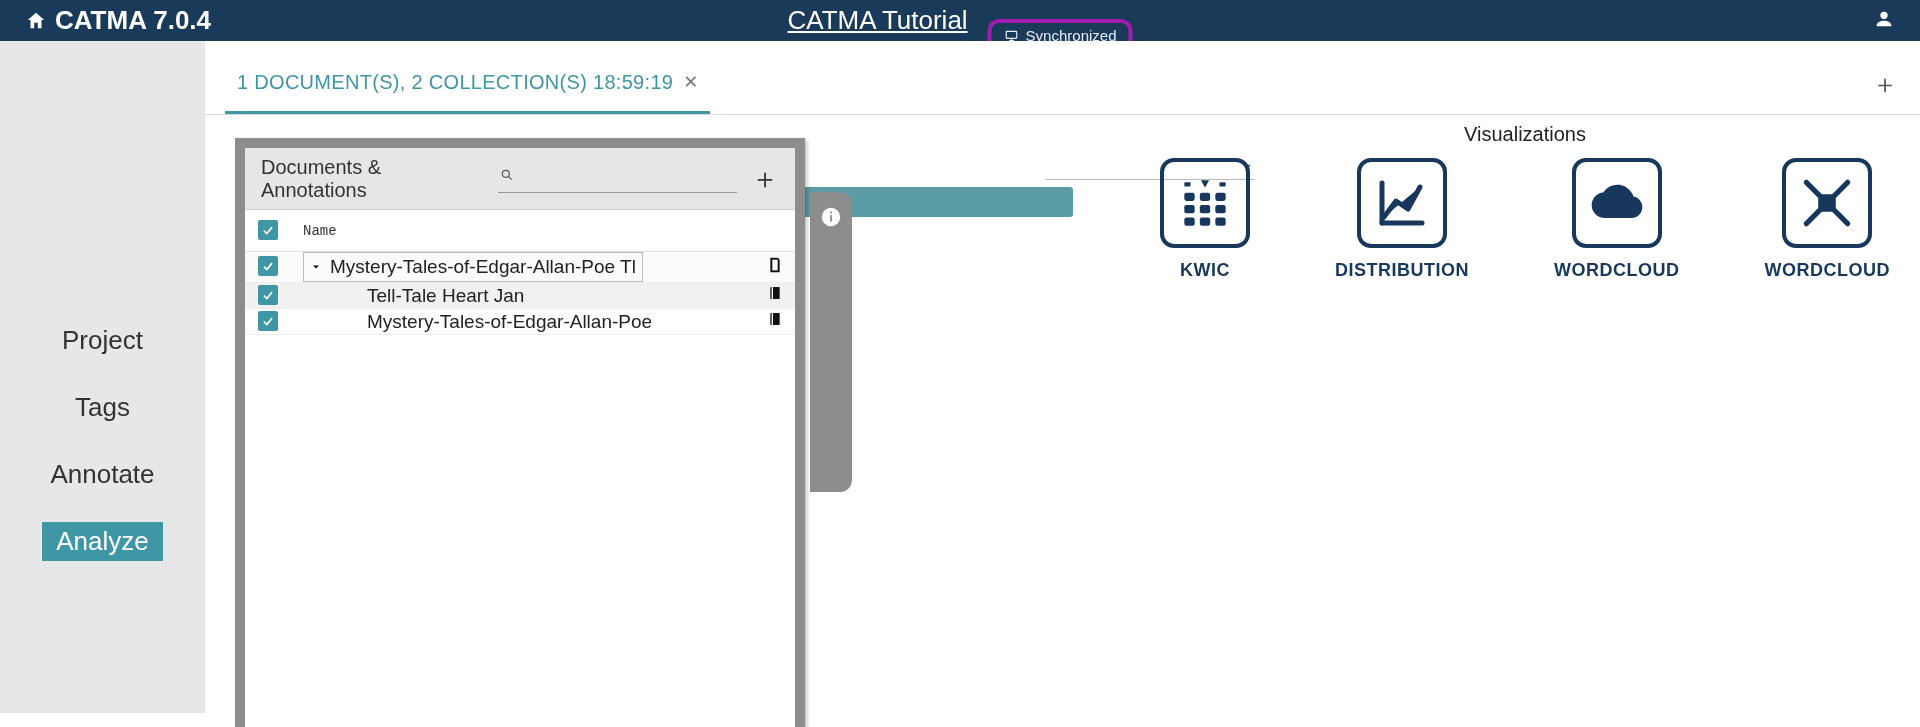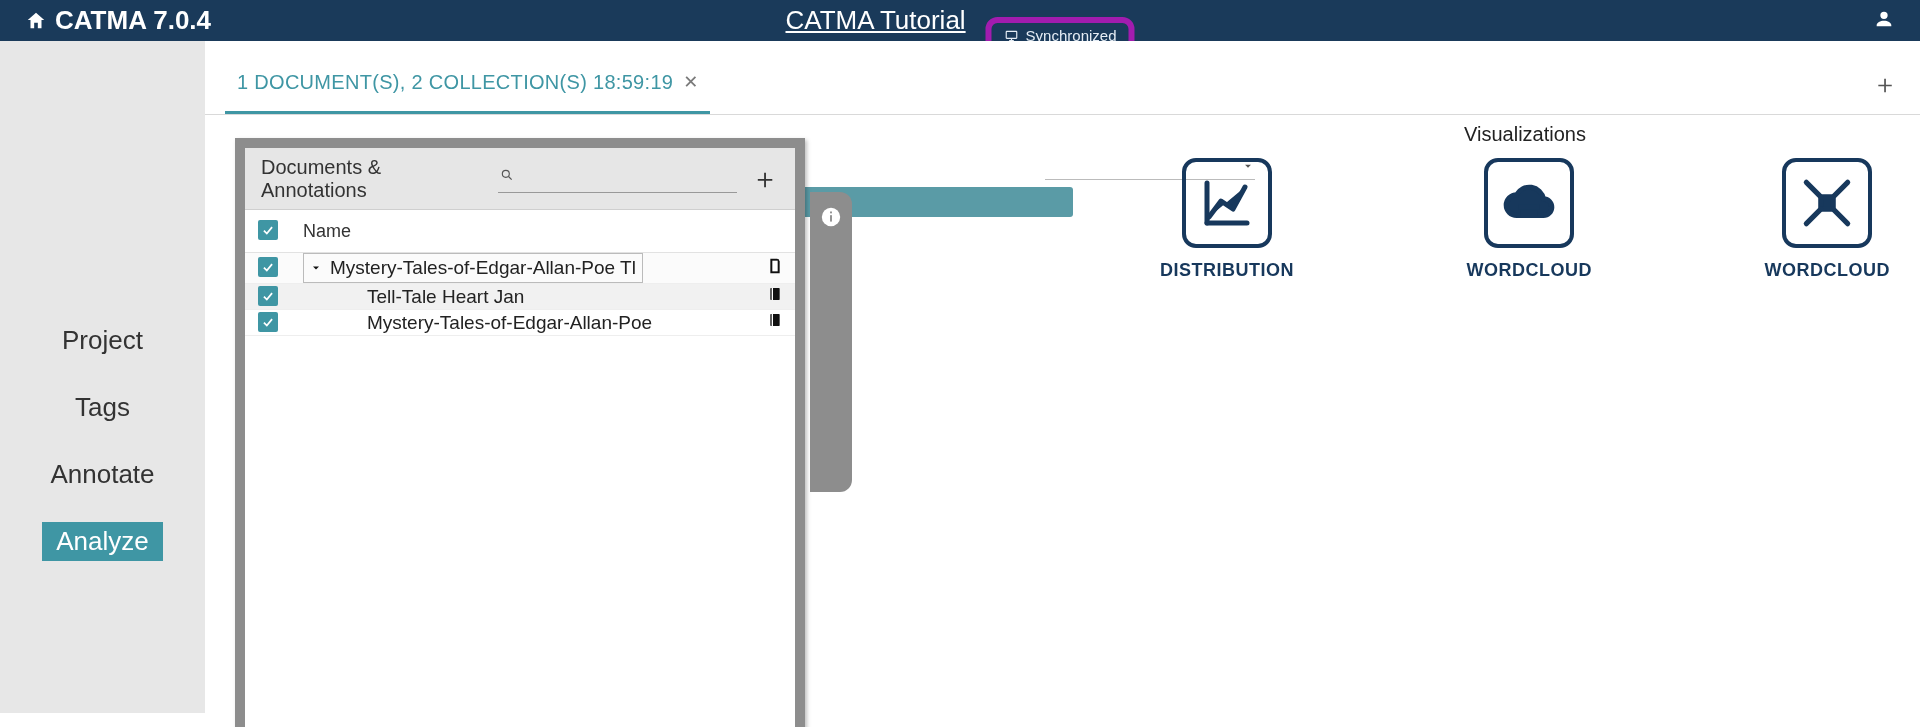--- a/index.html
+++ b/index.html
@@ -9,21 +9,21 @@
   
   .topbar {
     width: 100%; height: 41px; background: #1a3a5a; display: flex; align-items: center;
     color: #fff; padding: 0 25px; position: relative;
   }
   .topbar .home { display: flex; align-items: center; gap: 8px; font-size: 26px; font-weight: 600; }
   .topbar .home svg { width: 22px; height: 22px; fill: #fff; }
   .topbar .center { position: absolute; left: 50%; transform: translateX(-50%); display: flex; align-items: center; gap: 20px; text-decoration: underline; }
   .topbar .project-name { font-size: 26px; font-weight: 500; }
   .topbar .sync-badge {
-    border: 6px solid #a21caf; border-radius: 12px; padding: 4px 12px; font-size: 15px; display: flex;
+    border: 4px solid #a21caf; border-radius: 12px; padding: 4px 12px; font-size: 15px; display: flex;
     align-items: center; gap: 6px; color: #e5edf5; cursor: pointer; margin-top: 30px;
   }
   .topbar .sync-badge svg { width: 16px; height: 14px; fill: none; stroke: #e5edf5; stroke-width: 2; }
   .topbar .user { position: absolute; right: 25px; top: 50%; transform: translateY(-50%); }
   .topbar .user svg { width: 22px; height: 22px; fill: #fff; }
 
   
   .below { display: flex; height: calc(727px - 55px); }
 
   .sidebar {
@@ -74,21 +74,21 @@
     height: 62px; background: #e6e6e6; border-bottom: 1px solid #cfcfcf;
     display: flex; align-items: center; padding: 0 16px; gap: 14px;
   }
   .docpanel .ptitle { font-size: 20px; color: #333; }
   .docpanel .psearch { flex: 1; border: none; border-bottom: 1px solid #999; background: transparent; font-size: 16px; padding: 4px 6px 6px 26px; outline: none; color: #444; }
   .search-wrap { position: relative; flex: 1; margin-left: 8px; display:flex; align-items:center; }
   .search-wrap svg { position: absolute; left: 2px; top: 4px; width: 14px; height: 14px; fill: none; stroke: #555; stroke-width: 2; }
   .docpanel .padd { font-size: 28px; color: #333; cursor: pointer; }
 
   .docpanel table { width: 100%; border-collapse: collapse; }
-  .docpanel th { text-align: left; font-weight: 400; font-size: 18px; color: #333; padding: 10px 12px; border-bottom: 1px solid #e2e2e2; background:#fff; }
+  .docpanel th { text-align: left; font-weight: 400; font-size: 14px; color: #333; padding: 10px 12px; border-bottom: 1px solid #e2e2e2; background:#fff;font-family:Liberation Mono, monospace; }
   .docpanel td { padding: 0 12px; border-bottom: 1px solid #eee; font-size: 19px; color: #222; vertical-align: middle; }
   .docpanel td.cbcell, .docpanel th.cbcell { width: 46px; text-align: center; }
   .docpanel tr.zebra td { background: #f1f1f1; }
   .docpanel tr.sel td { background: #fbfbfb; }
   .docpanel tr.sel td.namecell .namebox { border: 1px solid #bbb; display:inline-flex; align-items:center; padding:3px 6px; }
   .docpanel td.iconcell { width: 40px; text-align:center; }
 
   .cb { width: 20px; height: 20px; background: #3f96a4; border-radius: 2px; display: inline-flex; align-items:center; justify-content:center; cursor: pointer; }
   .cb svg { width: 14px; height: 14px; stroke: #fff; stroke-width: 3; fill: none; }
   .caret-down { display:inline-flex; margin-right:8px; }
@@ -157,20 +157,39 @@
       <div class="dropdown-caret">
         <svg width="14" height="14" viewBox="0 0 24 24" fill="#555">
             <path d="M7 10l5 5 5-5z"></path>
           </svg>
       </div>
       <div class="left-bar"></div>
 
       <div class="viz">
         <div class="viz-title">Visualizations</div>
         <div class="viz-grid">
+          <div class="viz-card">
+            <div class="iconbox">
+              <svg width="62" height="62" viewBox="0 0 60 60">
+                <rect x="10" y="32" width="10" height="8" rx="2"></rect>
+                  <rect x="25" y="32" width="10" height="8" rx="2"></rect>
+                  <rect x="40" y="32" width="10" height="8" rx="2"></rect>
+                <rect x="10" y="44" width="10" height="8" rx="2"></rect>
+                  <rect x="25" y="44" width="10" height="8" rx="2"></rect>
+                  <rect x="40" y="44" width="10" height="8" rx="2"></rect>
+                <rect x="10" y="20" width="10" height="8" rx="2"></rect>
+                  <rect x="25" y="20" width="10" height="8" rx="2"></rect>
+                  <rect x="40" y="20" width="10" height="8" rx="2"></rect>
+                <path d="M26 8l4 7 4-7z"></path>
+                <rect x="10" y="10" width="6" height="4" rx="1"></rect>
+                  <rect x="44" y="10" width="6" height="4" rx="1"></rect>
+              </svg>
+            </div>
+            <div class="label">KWIC</div>
+          </div>
           <div class="viz-card">
             <div class="iconbox">
               <svg width="60" height="60" viewBox="0 0 60 60" fill="none" stroke="#17385c" stroke-width="5" stroke-linecap="round" stroke-linejoin="round">
                 <polyline points="10,50 10,10"></polyline>
                   <polyline points="10,50 50,50"></polyline>
                 <polyline points="12,44 24,28 36,36 48,14"></polyline>
               </svg>
             </div>
             <div class="label">DISTRIBUTION</div>
           </div>

